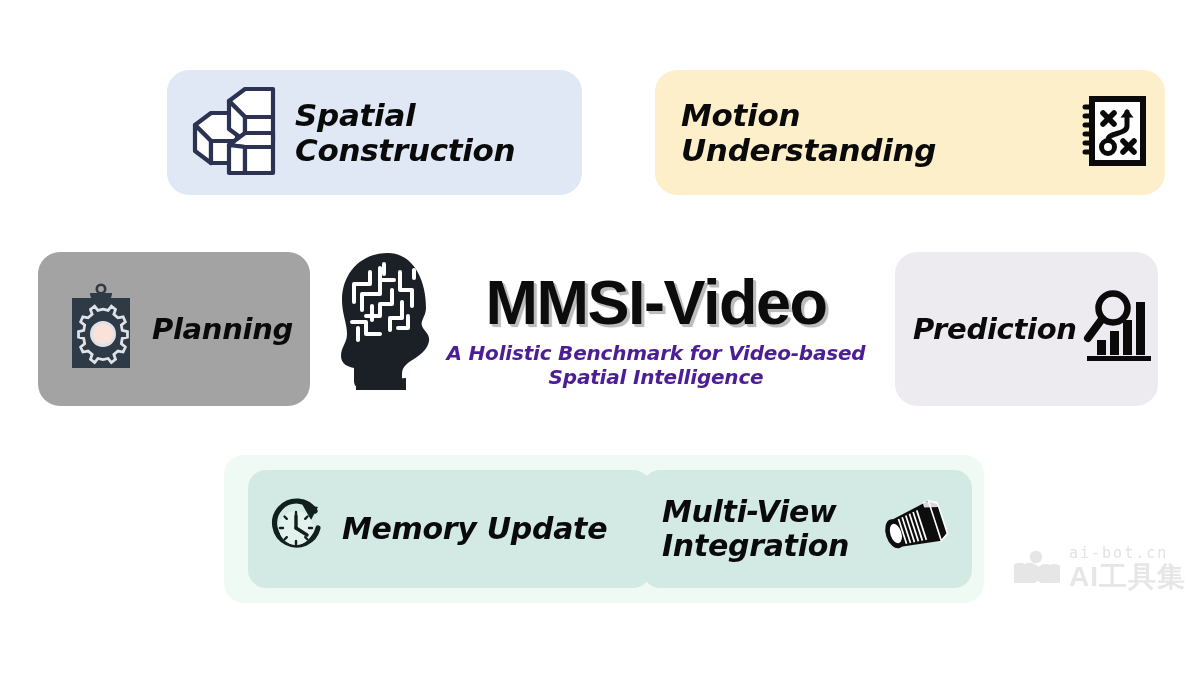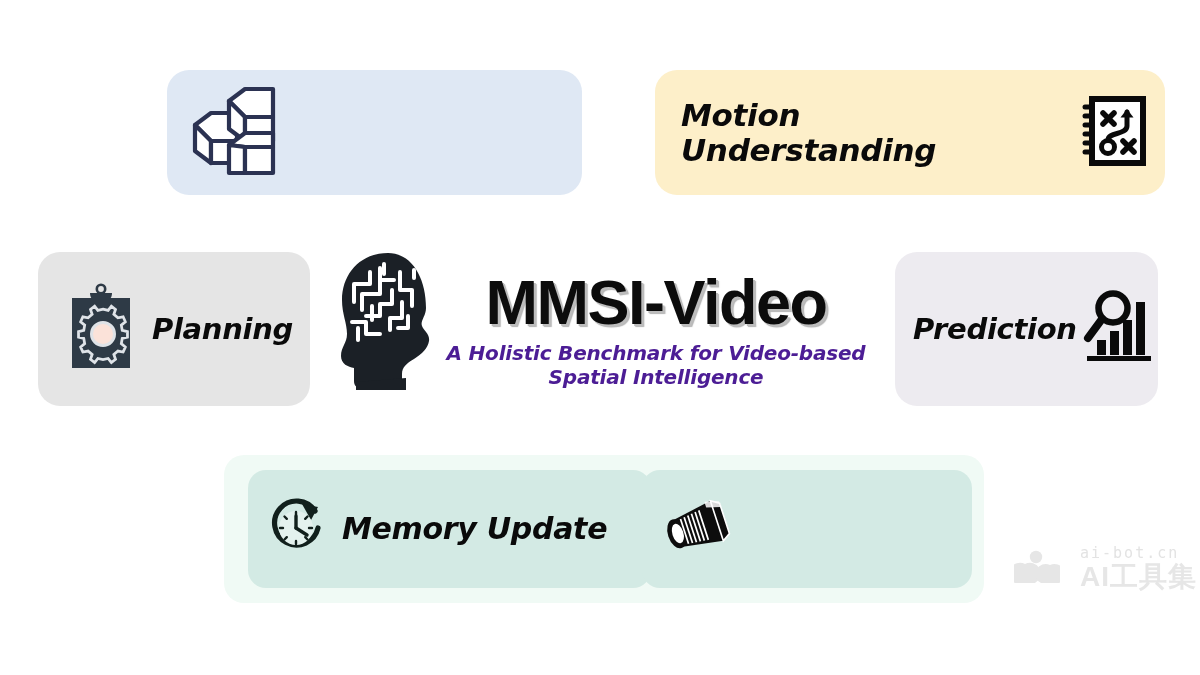--- a/index.html
+++ b/index.html
@@ -44,21 +44,21 @@
     padding:0 18px 0 26px;
     gap:18px;
     justify-content:space-between;
     margin-left:28px;
   }
   #card-motion .card-label{font-size:31px;}
 
   
   #card-planning{
     left:38px;top:252px;width:272px;height:154px;
-    background:#e5e5e5;
+    background:#a3a3a3;
     padding:0 20px 0 24px;
     gap:12px;
   }
   #card-planning .card-label{font-size:29px;}
 
   #card-prediction{
     left:895px;top:252px;width:263px;height:154px;
     background:#edebf0;
     padding:0 16px 0 18px;
     justify-content:space-between;
@@ -126,21 +126,21 @@
     justify-content:space-between;
   }
   #card-multiview .card-label{font-size:30px;text-align:left;}
 
   .icon{flex:0 0 auto;display:block;}
 
   
   #watermark{
     position:absolute;
     left:1014px;top:546px;
-    display:flex;align-items:center;gap:20px;
+    display:flex;align-items:center;gap:9px;
     opacity:1;
     pointer-events:none;
   }
   #watermark .wm-mark{flex:0 0 auto;}
   #watermark .wm-text{display:flex;flex-direction:column;line-height:1;}
   #wm-domain{
     font-family:"DejaVu Sans Mono",monospace;
     font-size:15px;color:#e3e3e3;letter-spacing:2px;
   }
   #wm-name{
@@ -166,20 +166,21 @@
           <path d="M40 16 L56 4 L84 4 L84 32 L56 32 Z"></path>
           <path d="M40 16 L40 44 L56 56 L56 32 Z"></path>
           <path d="M56 32 L56 56 L84 56 L84 32 Z"></path>
 
           <path d="M40 60 L56 48 L84 48 L84 62 L56 62 Z"></path>
           <path d="M40 60 L40 88 L56 88 L56 62 Z"></path>
           <path d="M56 62 L56 88 L84 88 L84 62 Z"></path>
         </g>
       </svg>
     </span>
+    <span class="card-label">Spatial Construction</span>
   </div>
 
   <div class="card" id="card-motion">
     <span class="card-label">Motion Understanding</span>
     <span class="icon">
       <svg width="66" height="72" viewBox="0 0 66 72" fill="none">
 
         <g stroke="#0a0a0a" stroke-width="5" stroke-linecap="round">
           <line x1="4" y1="12" x2="15" y2="12"></line>
           <line x1="4" y1="21" x2="15" y2="21"></line>
@@ -303,20 +304,22 @@
           <line x1="39.2" y1="43.2" x2="41.5" y2="45.5"></line>
           <line x1="41.5" y1="22.5" x2="39.2" y2="24.8"></line>
           <line x1="20.8" y1="43.2" x2="18.5" y2="45.5"></line>
         </g>
       </svg>
     </span>
     <span class="card-label">Memory Update</span>
   </div>
 
   <div class="card" id="card-multiview">
+    <span class="card-label">Multi-View
+Integration</span>
     <span class="icon">
       <svg width="78" height="70" viewBox="0 0 78 70" fill="none">
         <g transform="rotate(-18 39 35)">
 
           <path d="M14 20 L56 13 L64 18 L64 50 L56 55 L14 48 Z" fill="#0d0d0d"></path>
 
           <ellipse cx="14" cy="34" rx="9" ry="15" fill="#0d0d0d"></ellipse>
           <ellipse cx="15" cy="34" rx="5.5" ry="10" fill="#ffffff"></ellipse>
 
           <g stroke="#ffffff" stroke-width="1.7">

